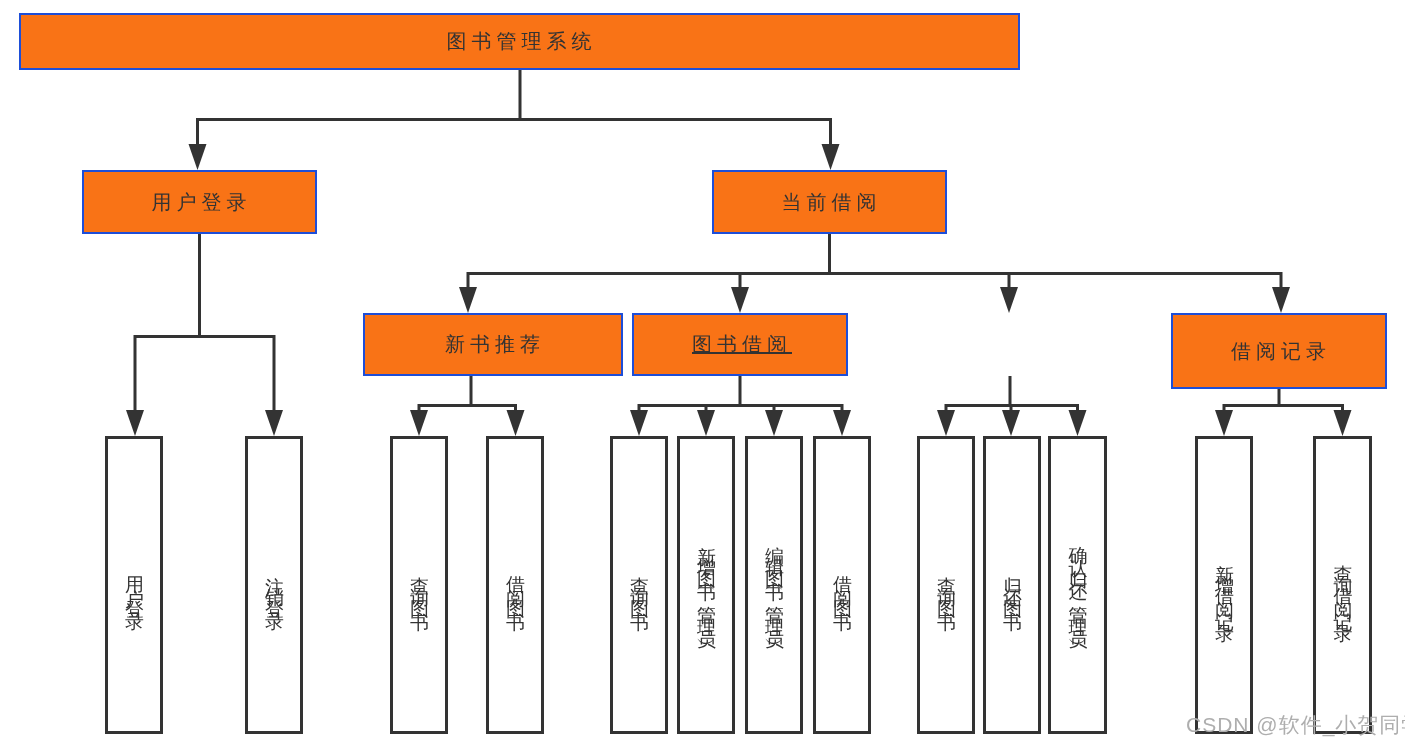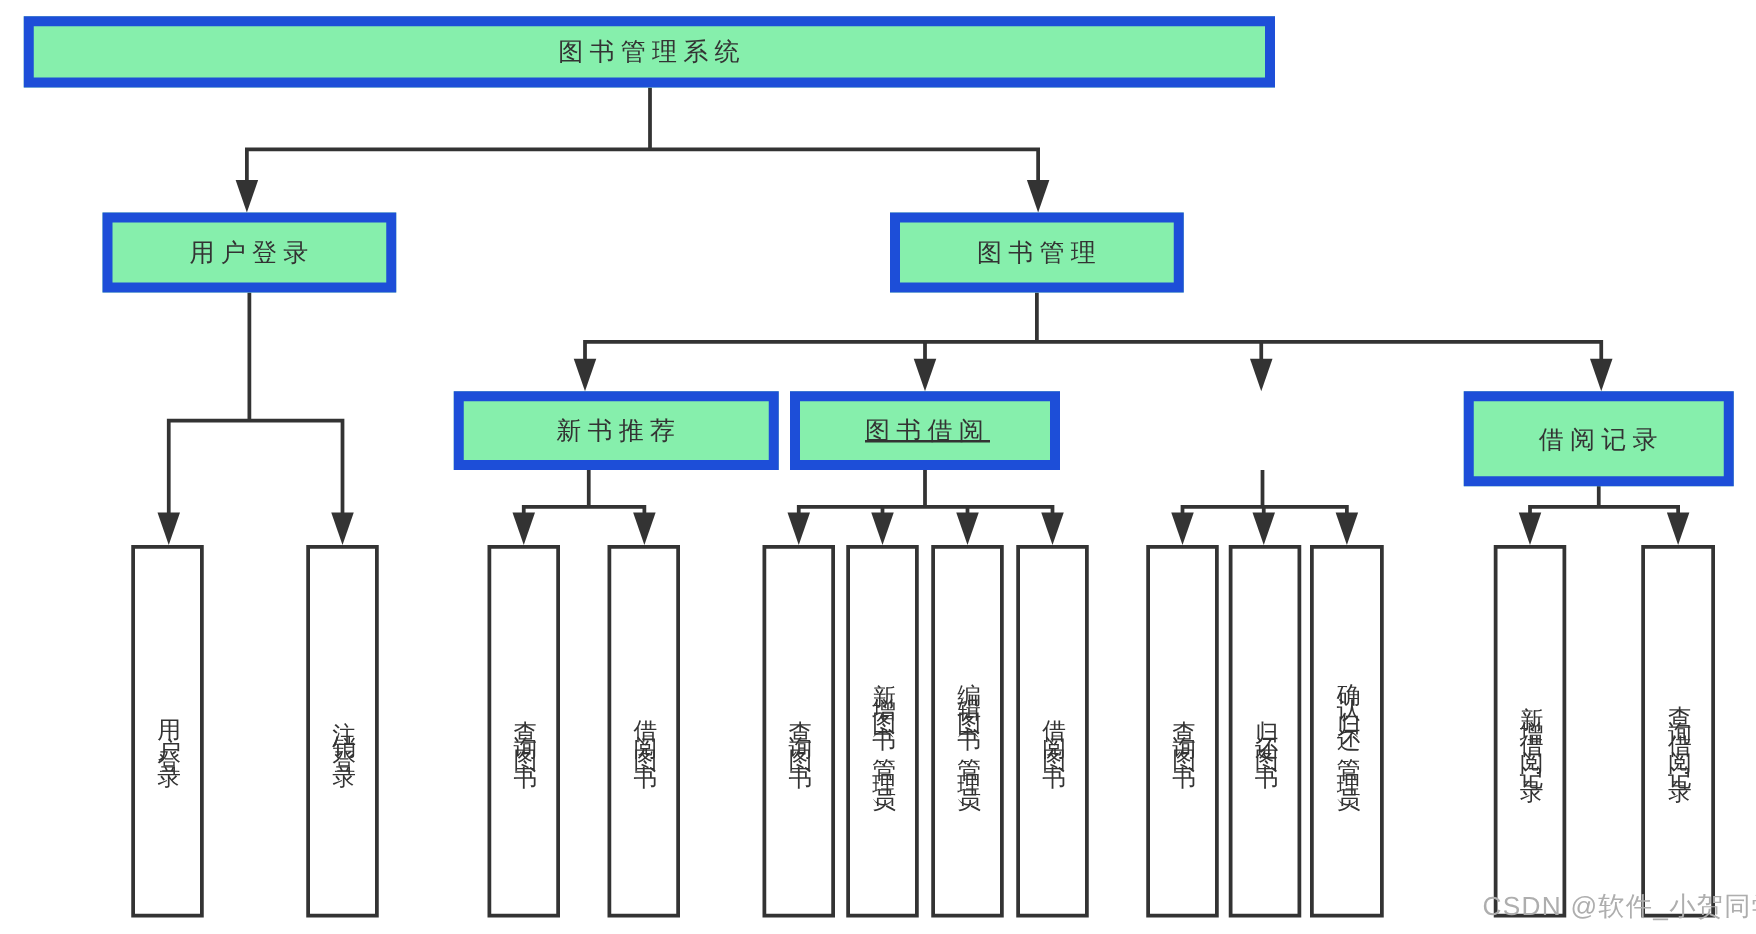--- a/index.html
+++ b/index.html
@@ -12,22 +12,22 @@
     overflow: hidden;
   }
   .connectors {
     position: absolute;
     left: 0; top: 0;
     width: 1405px; height: 747px;
   }
   .node {
     position: absolute;
     box-sizing: border-box;
-    border: 8px solid #1d4ed8;
-    background: #86efac;
+    border: 2px solid #1d4ed8;
+    background: #f97316;
     display: flex;
     align-items: center;
     justify-content: center;
     color: #333333;
     font-size: 20px;
     letter-spacing: 5px;
     white-space: nowrap;
   }
   .node .hlabel { transform: translateX(2px); }
   .vnode {
@@ -97,21 +97,21 @@
   </svg>
 
   <div class="node" style="left:19px; top:13px; width:1001px; height:57px;">
     <span class="hlabel">图书管理系统</span>
   </div>
 
   <div class="node" style="left:82px; top:170px; width:235px; height:64px;">
     <span class="hlabel">用户登录</span>
   </div>
   <div class="node" style="left:712px; top:170px; width:235px; height:64px;">
-    <span class="hlabel">图书管理</span>
+    <span class="hlabel">当前借阅</span>
   </div>
 
   <div class="node" style="left:363px; top:313px; width:260px; height:63px;">
     <span class="hlabel">新书推荐</span>
   </div>
   <div class="node" style="left:632px; top:313px; width:216px; height:63px;text-decoration:underline;">
     <span class="hlabel">图书借阅</span>
   </div>
   <div class="node" style="left:1171px; top:313px; width:216px; height:76px;">
     <span class="hlabel">借阅记录</span>

